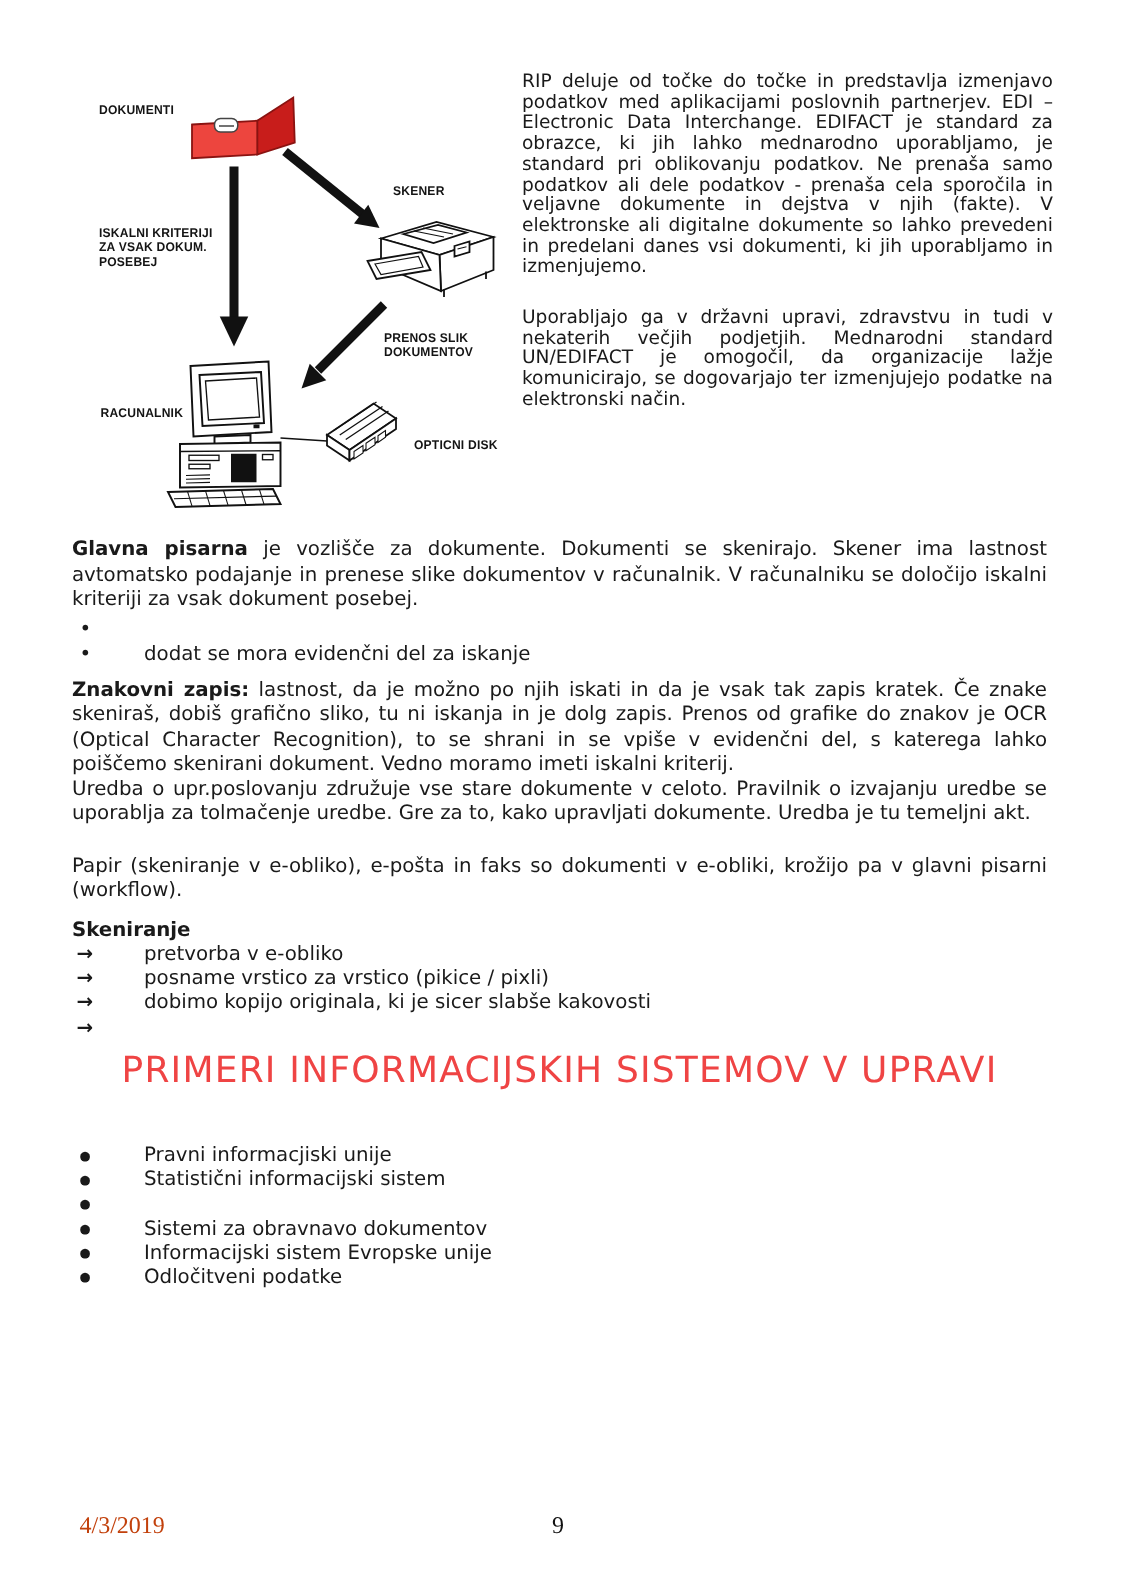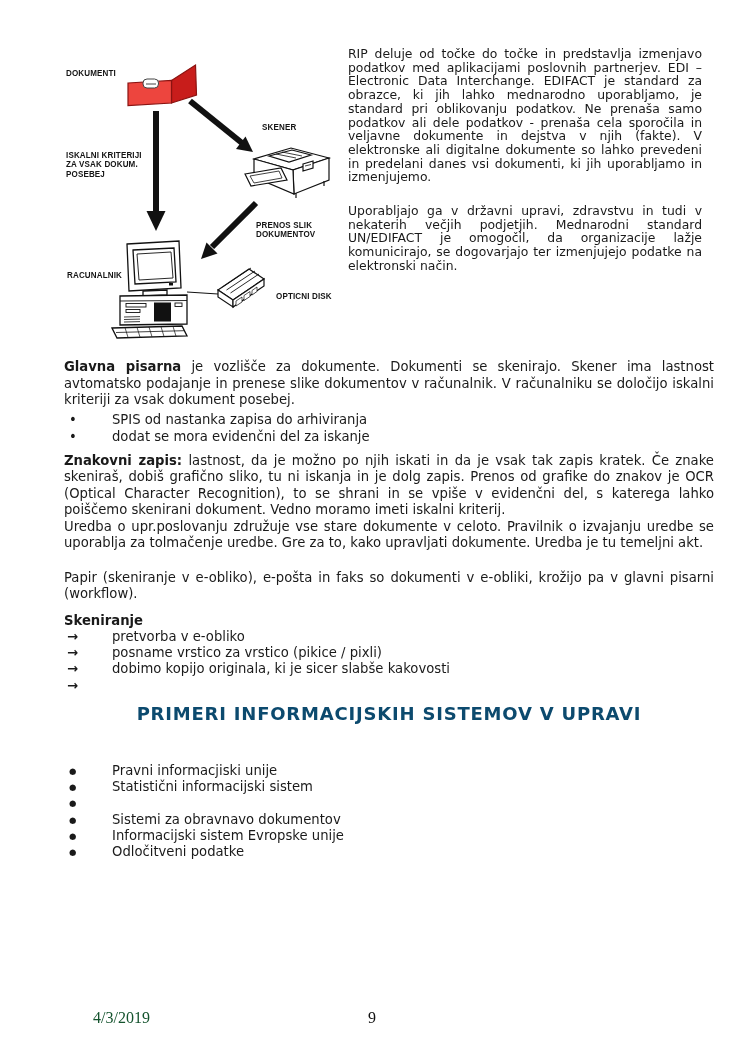--- a/index.html
+++ b/index.html
@@ -13,41 +13,41 @@
           font-size:8.4px;line-height:9.3px;letter-spacing:.15px;color:#141414;
           white-space:pre-line;transform:scaleX(.96);transform-origin:left top;}
 
   
   .intro{position:absolute;left:348px;top:47px;width:354px;
          font-size:12.4px;line-height:13.7px;text-align:justify;}
   .intro p{margin:0 0 20px 0;}
   .intro b{font-weight:normal;}
 
   
-  .main{position:absolute;left:64px;top:359px;width:650px;
+  .main{position:absolute;left:48px;top:359px;width:650px;
         font-size:13.2px;line-height:16.5px;text-align:justify;}
   .main p{margin:0;}
   p.glavna{margin-bottom:2px;}
   .bullet-list{margin-bottom:8px;}
   p.znakovni{}
   p.uredba{margin-bottom:18px;}
   p.papir{margin-bottom:10px;}
   .bold-lead{font-weight:bold;}
   .row{display:flex;text-align:left;line-height:17px;}
   .row .marker{flex:none;width:43px;padding-left:5px;}
   .arrow-list .row{line-height:16.2px;}
   .arrow-list .marker{font-weight:bold;padding-left:3px;width:45px;}
   .dot-list .row{line-height:16.3px;}
   .dot-list .marker{font-size:8.5px;}
-  .orange-heading{text-align:center;color:#0c4a6e;font-weight:bold;font-size:18px;
+  .orange-heading{text-align:center;color:#ef4444;font-weight:normal;font-size:24px;
                   line-height:23px;letter-spacing:.8px;margin:8px 0 38px 0;}
 
   
   .footer-date{position:absolute;left:53px;top:1009px;
-               font-family:"Liberation Serif",serif;font-size:16px;color:#14532d;margin-left:40px;}
+               font-family:"Liberation Serif",serif;font-size:16px;color:#c2410c;}
   .footer-page{position:absolute;left:0;top:1009px;width:744px;text-align:center;
                font-family:"Liberation Serif",serif;font-size:16px;color:#111;}
 </style>
 </head>
 <body>
 
 <div class="page">
 
   <div class="diagram">
     <svg width="300" height="300" viewBox="0 0 300 300">
@@ -141,21 +141,20 @@
     <p>Uporabljajo ga v državni upravi, zdravstvu in tudi v nekaterih večjih podjetjih. Mednarodni standard UN/EDIFACT je omogočil, da organizacije lažje komunicirajo, se dogovarjajo ter izmenjujejo podatke na elektronski način.</p>
   </div>
 
   <div class="main">
 
     <p class="glavna"><span class="bold-lead">Glavna pisarna</span> <span>je vozlišče za dokumente. Dokumenti se skenirajo. Skener ima lastnost avtomatsko podajanje in prenese slike dokumentov v računalnik. V računalniku se določijo iskalni kriteriji za vsak dokument posebej.</span></p>
 
     <div class="bullet-list">
       <div class="row">
           <span class="marker">•</span>
-          <span>SPIS od nastanka zapisa do arhiviranja</span>
         </div>
       <div class="row">
           <span class="marker">•</span>
           <span>dodat se mora evidenčni del za iskanje</span>
         </div>
     </div>
 
     <p class="znakovni"><span class="bold-lead">Znakovni zapis:</span> <span>lastnost, da je možno po njih iskati in da je vsak tak zapis kratek. Če znake skeniraš, dobiš grafično sliko, tu ni iskanja in je dolg zapis. Prenos od grafike do znakov je OCR (Optical Character Recognition), to se shrani in se vpiše v evidenčni del, s katerega lahko poiščemo skenirani dokument. Vedno moramo imeti iskalni kriterij.</span></p>
 
     <p class="uredba">Uredba o upr.poslovanju združuje vse stare dokumente v celoto. Pravilnik o izvajanju uredbe se uporablja za tolmačenje uredbe. Gre za to, kako upravljati dokumente. Uredba je tu temeljni akt.</p>

